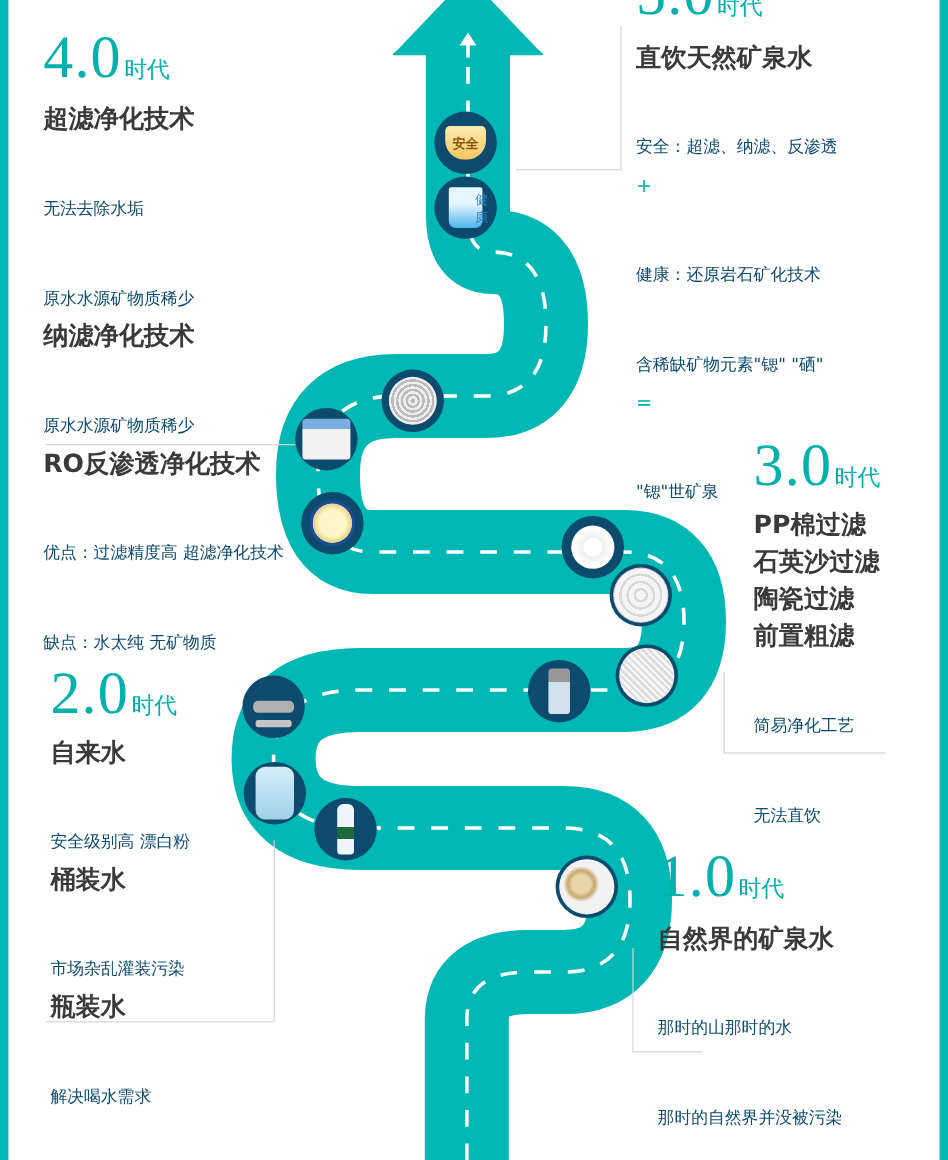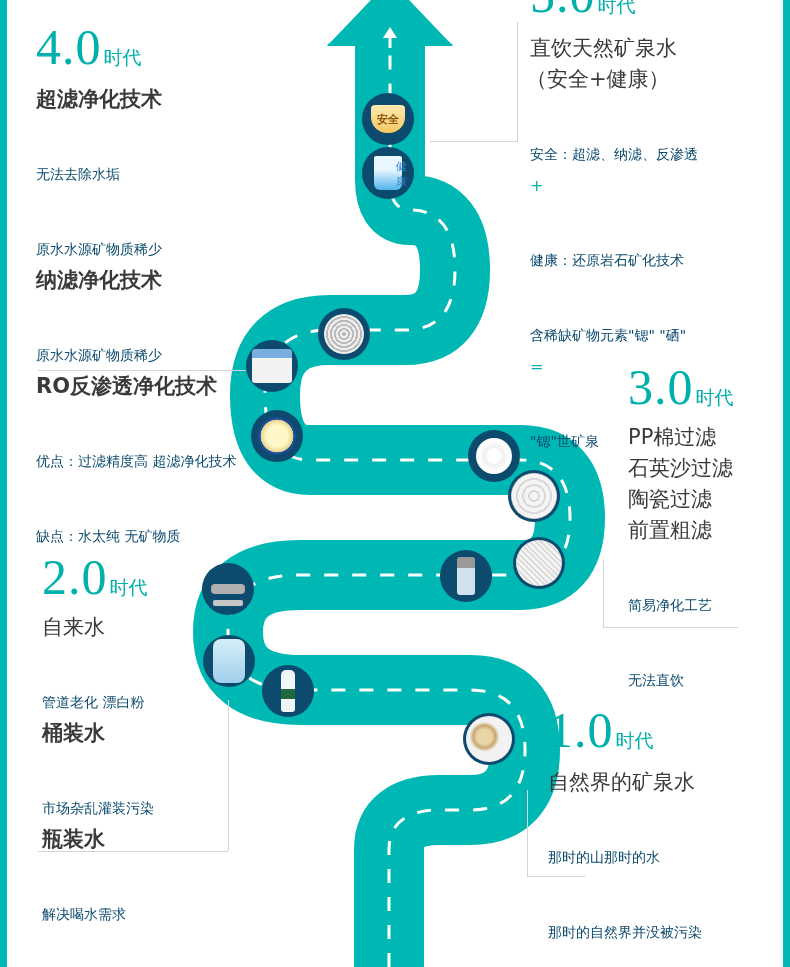--- a/index.html
+++ b/index.html
@@ -5,21 +5,21 @@
   html,body{margin:0;padding:0;background:#fff;}
   body{width:790px;height:967px;position:relative;overflow:hidden;font-family:"DejaVu Sans","Liberation Sans",sans-serif;color:#333;}
   .edge{position:absolute;top:0;width:7px;height:967px;background:#00B8B3;}
   .edge.left{left:0;} .edge.right{right:0;}
   svg.road{position:absolute;left:0;top:0;}
   .block{position:absolute;}
   .era{color:#00B0AA;line-height:1;white-space:nowrap;}
   .era .num{font-size:50px;font-family:Liberation Serif, serif;font-weight:400;letter-spacing:1px;}
   .era .suffix{font-size:19px;margin-left:2px;}
   .h{font-size:21px;color:#3a3a3a;font-weight:bold;line-height:31px;white-space:nowrap;}
-  .h.normal{font-weight:normal;}
+  .h.normal{font-weight:bold;}
   .p{font-size:14px;color:#0c4a6e;line-height:31px;white-space:nowrap;margin-top:44px;}
   .op{font-size:16px;color:#00B0AA;line-height:31px;}
   .vline{position:absolute;background:#d4d4d4;width:1px;}
   .hline{position:absolute;background:#d4d4d4;height:1px;}
   .node{position:absolute;width:52px;height:52px;border-radius:50%;background:#0c4a6e;display:flex;align-items:center;justify-content:center;overflow:hidden;font-size:11px;color:#8a5a10;}
 </style>
 </head>
 <body>
 
 <div class="edge left"></div>
@@ -77,21 +77,20 @@
 <div class="node" style="left:463px;top:713px;">
     <div style="width:46px;height:46px;border-radius:50%;background:radial-gradient(circle at 40% 45%,#e8d6a8 20%,#c8a870 30%,#f2f2f2 40%);"></div>
   </div>
 
 <div class="hline" style="left:430px;top:141px;width:88px;"></div>
 <div class="vline" style="left:517px;top:22px;height:120px;"></div>
 <div class="block" style="left:530px;top:-30px;">
   <div class="era"><span class="num">5.0</span><span class="suffix">时代</span></div>
   <div style="height:13px;"></div>
   <div class="h normal">直饮天然矿泉水</div>
-  <div class="h normal" style="margin-left:-4px;">（安全+健康）</div>
   <div class="p">安全：超滤、纳滤、反渗透</div>
   <div class="op">+</div>
   <div class="p">健康：还原岩石矿化技术</div>
   <div class="p">含稀缺矿物元素"锶" "硒"</div>
   <div class="op">=</div>
   <div class="p">"锶"世矿泉</div>
 </div>
 
 <div class="hline" style="left:38px;top:370px;width:208px;"></div>
 <div class="block" style="left:36px;top:22px;">
@@ -119,21 +118,21 @@
   <div class="p">简易净化工艺</div>
   <div class="p">无法直饮</div>
 </div>
 
 <div class="vline" style="left:228px;top:700px;height:151px;"></div>
 <div class="hline" style="left:38px;top:851px;width:190px;"></div>
 <div class="block" style="left:42px;top:552px;">
   <div class="era"><span class="num">2.0</span><span class="suffix">时代</span></div>
   <div style="height:10px;"></div>
   <div class="h normal">自来水</div>
-  <div class="p">管道老化 漂白粉</div>
+  <div class="p">安全级别高 漂白粉</div>
   <div class="h">桶装水</div>
   <div class="p">市场杂乱灌装污染</div>
   <div class="h">瓶装水</div>
   <div class="p">解决喝水需求</div>
   <div class="p">使用成本高</div>
 </div>
 
 <div class="vline" style="left:527px;top:790px;height:87px;"></div>
 <div class="hline" style="left:527px;top:876px;width:58px;"></div>
 <div class="block" style="left:548px;top:705px;">

